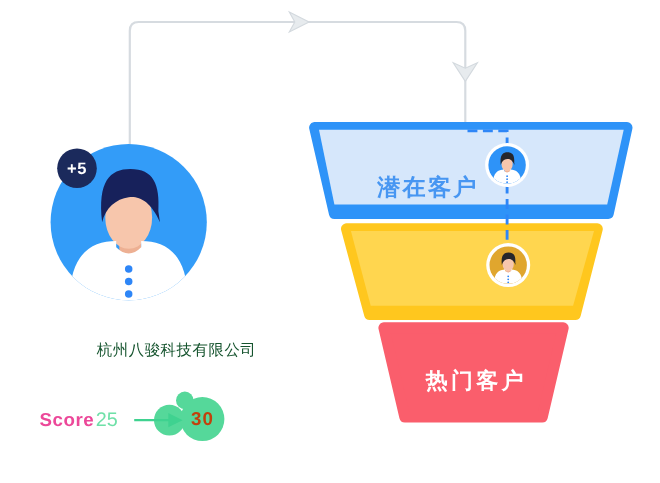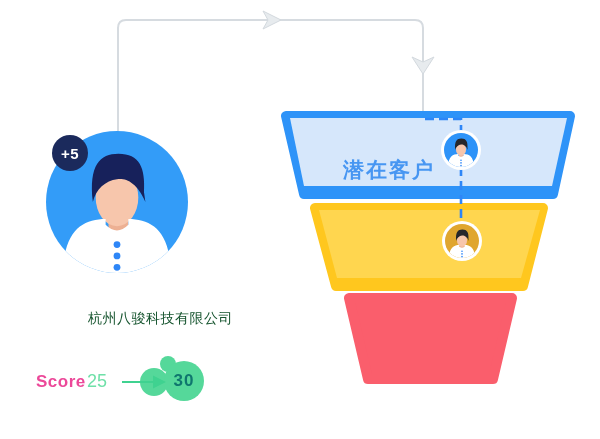--- a/index.html
+++ b/index.html
@@ -32,21 +32,21 @@
     display:flex;align-items:center;justify-content:center;letter-spacing:0.5px;
   }
   .company-name{
     position:absolute;left:48px;top:310px;font-size:14px;color:#14532d;
     letter-spacing:0.5px;white-space:nowrap;margin-left:40px;
   }
   .score-label{position:absolute;left:36px;top:372px;font-size:17px;font-weight:bold;color:#ec4899;letter-spacing:0.5px;}
   .score-old{position:absolute;left:87px;top:371px;font-size:18px;font-weight:normal;color:#6FE0A8;}
   .score-new{
     position:absolute;left:184px;top:381px;transform:translate(-50%,-50%);
-    font-size:17px;font-weight:bold;color:#0f766e;letter-spacing:1px;
+    font-size:17px;font-weight:bold;color:#c2410c;letter-spacing:1px;
   }
   .stage-label{
     position:absolute;transform:translate(-50%,-50%);white-space:nowrap;
     letter-spacing:2px;font-weight:700;margin-top:20px;
   }
   .stage-label.potential{left:389px;top:150px;font-size:21px;color:#4796F2;}
   .stage-label.intent{left:398px;top:240px;font-size:21px;color:#E2AC35;}
   .stage-label.hot{left:433px;top:326px;font-size:20px;color:#ffffff;letter-spacing:3px;}
 </style>
 </head>
@@ -108,20 +108,21 @@
 
   <div class="plus-badge">+5</div>
 
   <div class="company-name">杭州八骏科技有限公司</div>
 
   <div class="score-label">Score</div>
   <div class="score-old">25</div>
   <div class="score-new">30</div>
 
   <div class="stage-label potential">潜在客户</div>
+  <div class="stage-label hot">热门客户</div>
 
   <div class="avatar-ring blue">
     <div class="avatar-inner">
       <svg class="person-svg" viewBox="0 0 100 100" style="--hair:#26262B">
         <use href="#person-shape"></use>
       </svg>
     </div>
   </div>
 
   <div class="avatar-ring gold">

